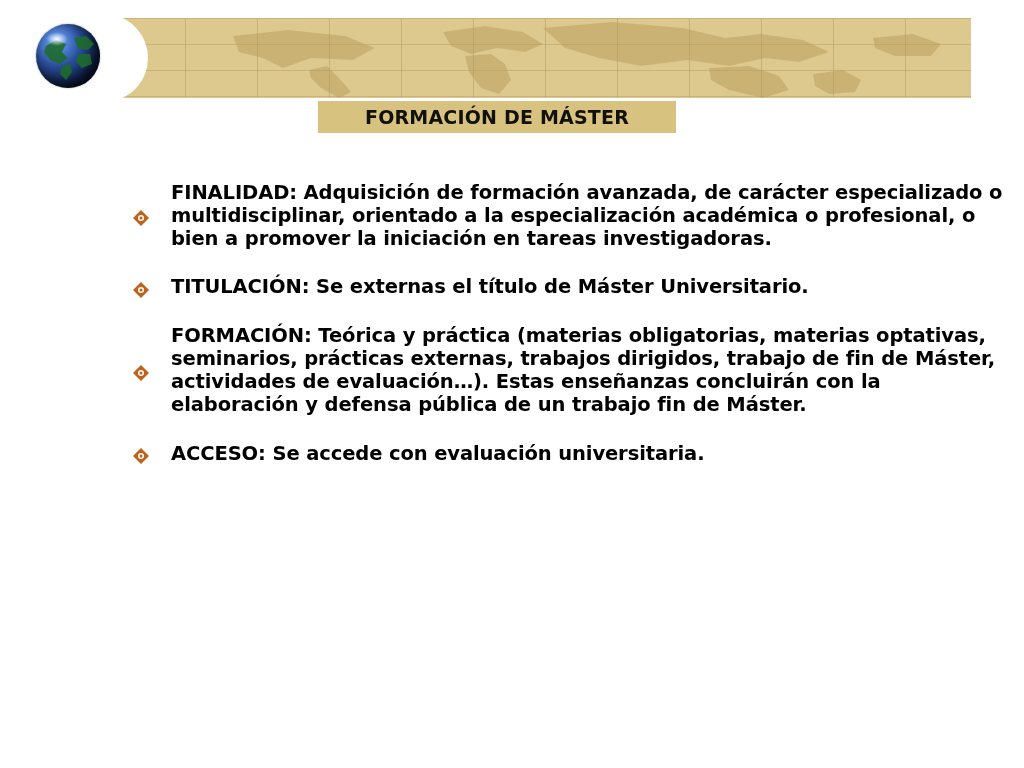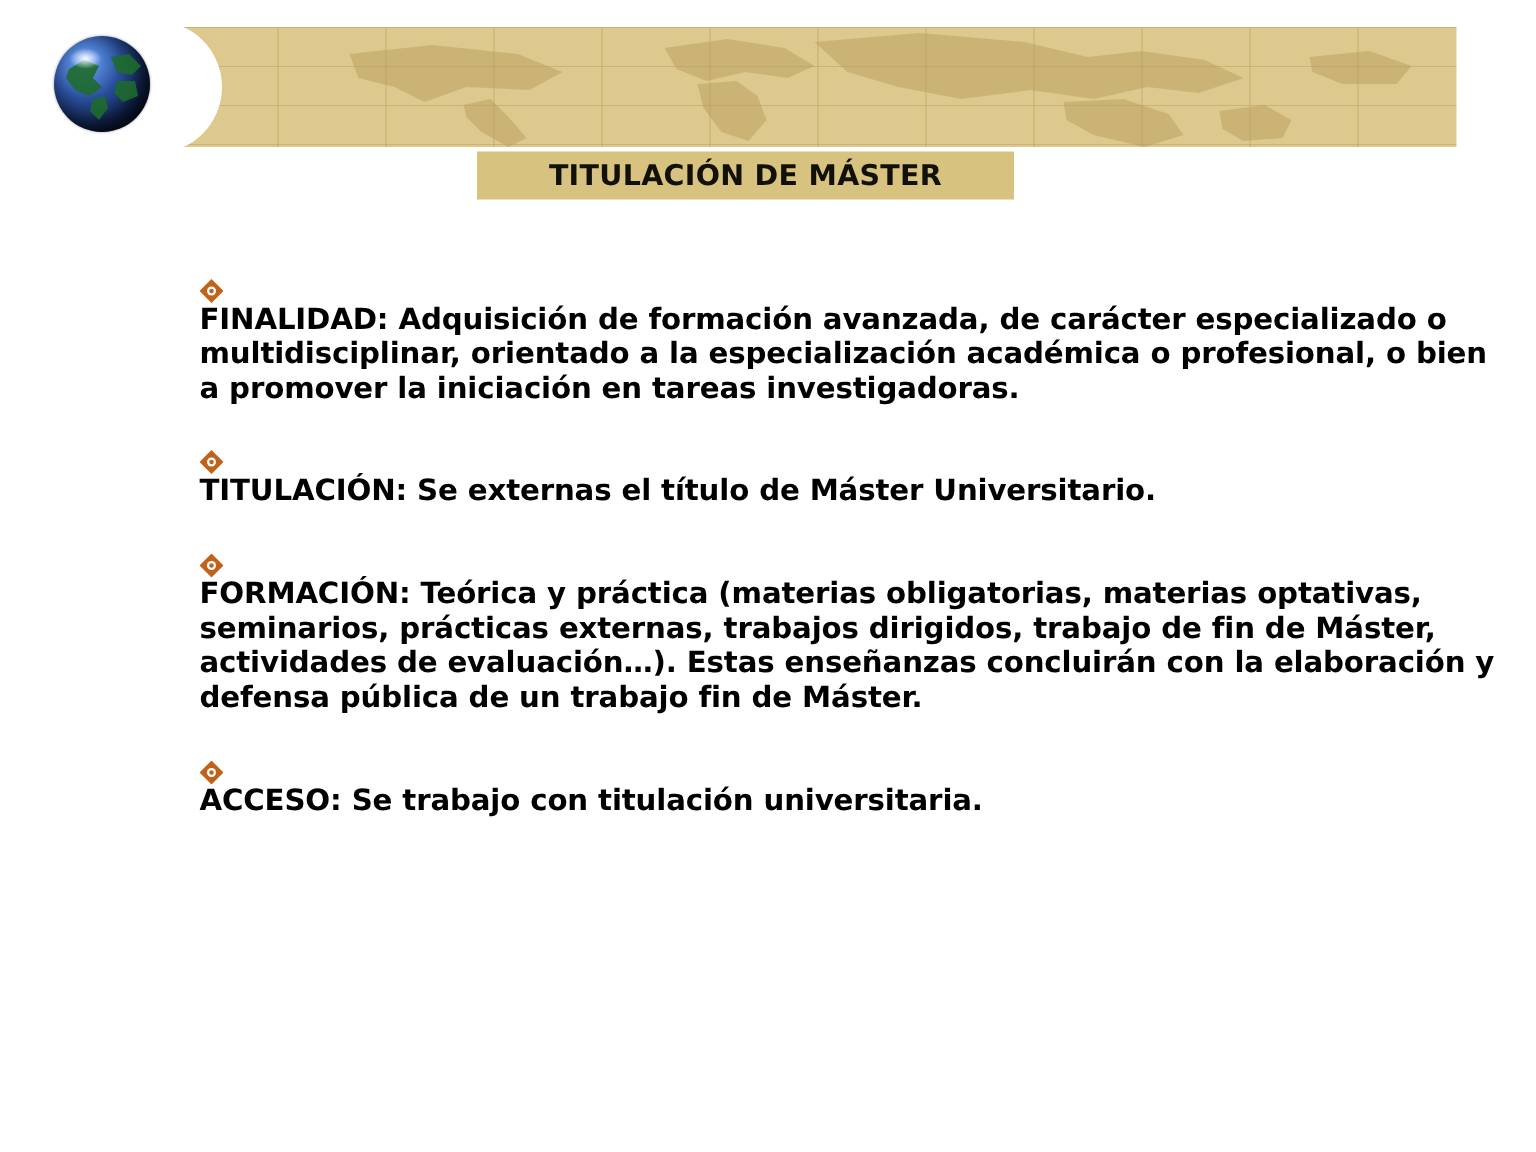--- a/index.html
+++ b/index.html
@@ -94,23 +94,22 @@
 
   
   .content {
     position: absolute;
     left: 133px;
     top: 182px;
     width: 870px;
   }
   .bullet-row {
     display: flex;
-    align-items: flex-start;
+    align-items: center;
     margin-bottom: 26px;
-    flex-direction: column;
   }
   .bullet-marker {
     flex: 0 0 auto;
     width: 16px;
     height: 16px;
     margin-top: 4px;
     margin-right: 22px;
     position: relative;
   }
   .bullet-marker svg { display: block; }
@@ -151,21 +150,21 @@
       <path d="M10 22 L20 16 L30 20 L26 28 L32 34 L24 40 L14 36 L8 28 Z"></path>
       <path d="M26 42 L34 40 L36 48 L30 56 L24 50 Z"></path>
       <path d="M38 14 L50 12 L58 20 L52 26 L42 24 Z"></path>
       <path d="M42 30 L54 30 L56 40 L46 44 L40 38 Z"></path>
     </g>
   </svg>
   <div class="glint"></div>
 </div>
 
 <div class="title-plate">
-  <span class="title-text">TITULACIÓN DE MÁSTER</span>
+  <span class="title-text">FORMACIÓN DE MÁSTER</span>
 </div>
 
 <div class="content">
 
   <div class="bullet-row">
     <span class="bullet-marker">
       <svg width="16" height="16" viewBox="0 0 16 16" xmlns="http://www.w3.org/2000/svg">
         <path d="M8 0 L16 8 L8 16 L0 8 Z" fill="#c0621a"></path>
         <circle cx="8" cy="8" r="3" fill="#ffffff"></circle>
         <circle cx="8" cy="8" r="1.5" fill="#c0621a"></circle>
@@ -198,16 +197,16 @@
   </div>
 
   <div class="bullet-row">
     <span class="bullet-marker">
       <svg width="16" height="16" viewBox="0 0 16 16" xmlns="http://www.w3.org/2000/svg">
         <path d="M8 0 L16 8 L8 16 L0 8 Z" fill="#c0621a"></path>
         <circle cx="8" cy="8" r="3" fill="#ffffff"></circle>
         <circle cx="8" cy="8" r="1.5" fill="#c0621a"></circle>
       </svg>
     </span>
-    <span class="bullet-text">ACCESO: Se trabajo con titulación universitaria.</span>
+    <span class="bullet-text">ACCESO: Se accede con evaluación universitaria.</span>
   </div>
 
 </div>
 
 </body></html>

